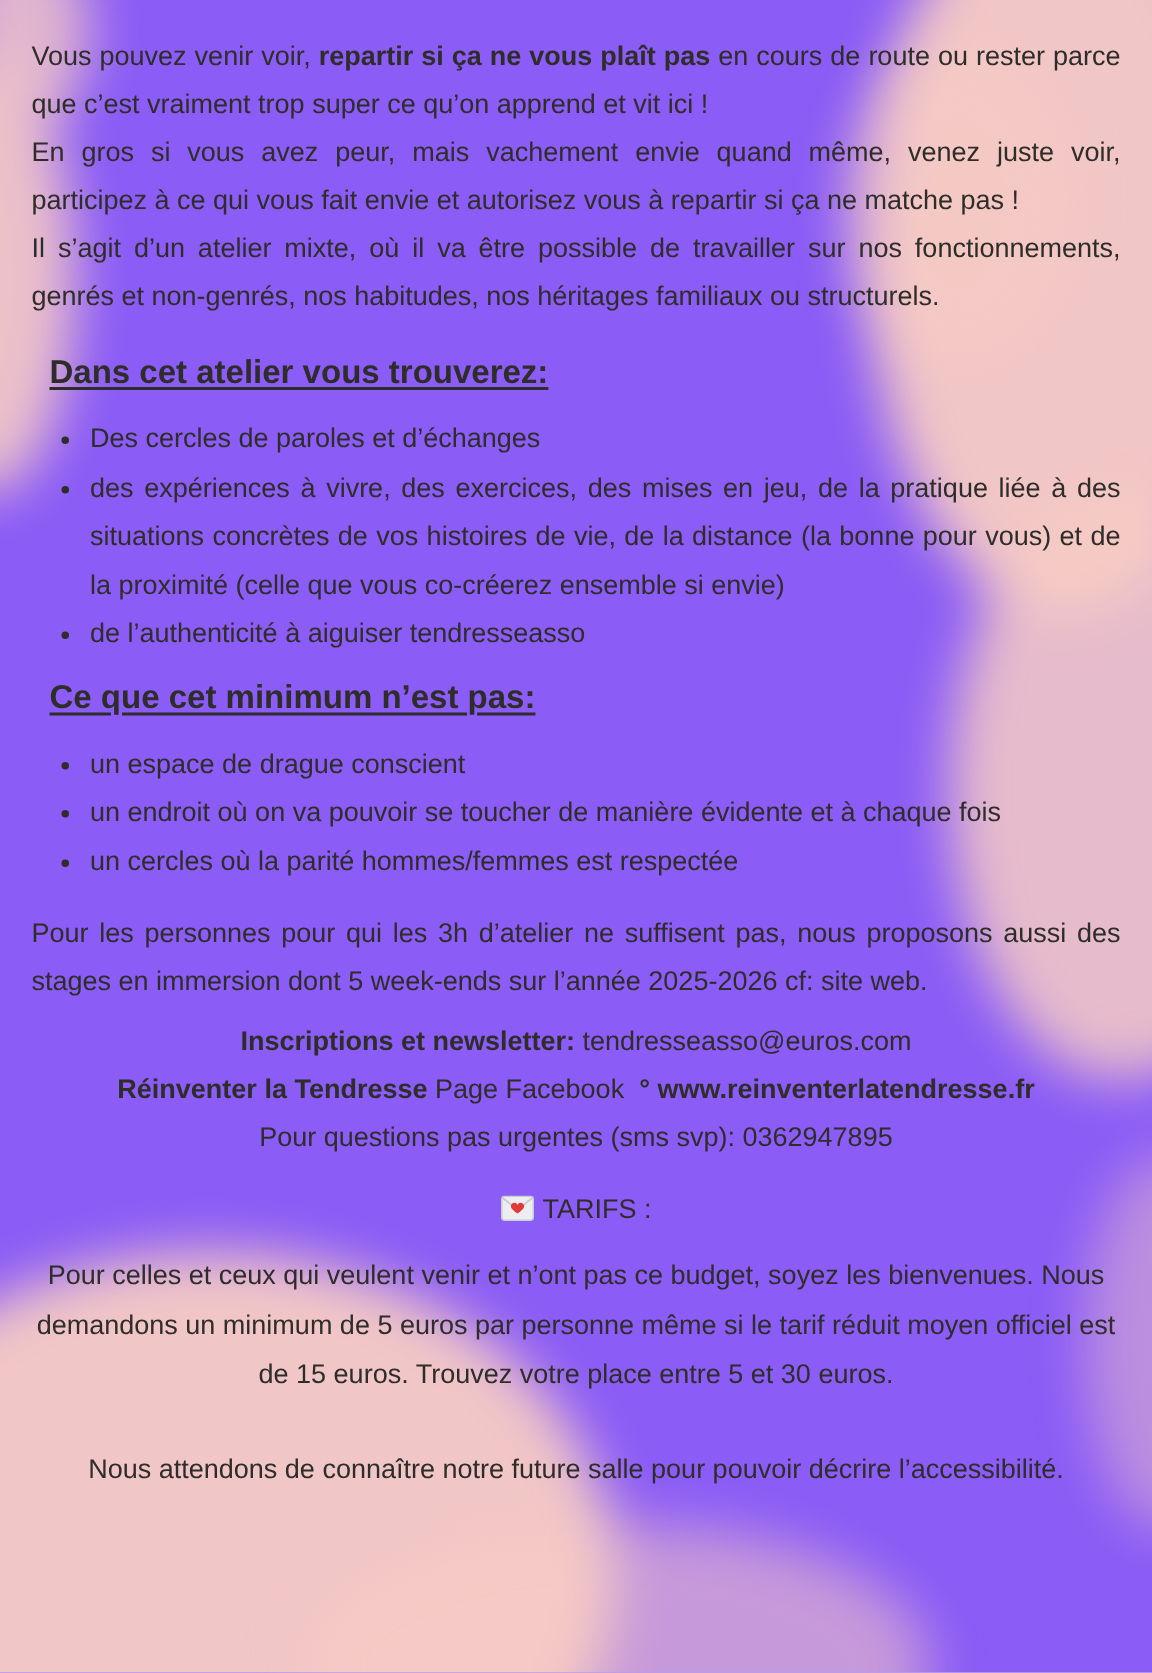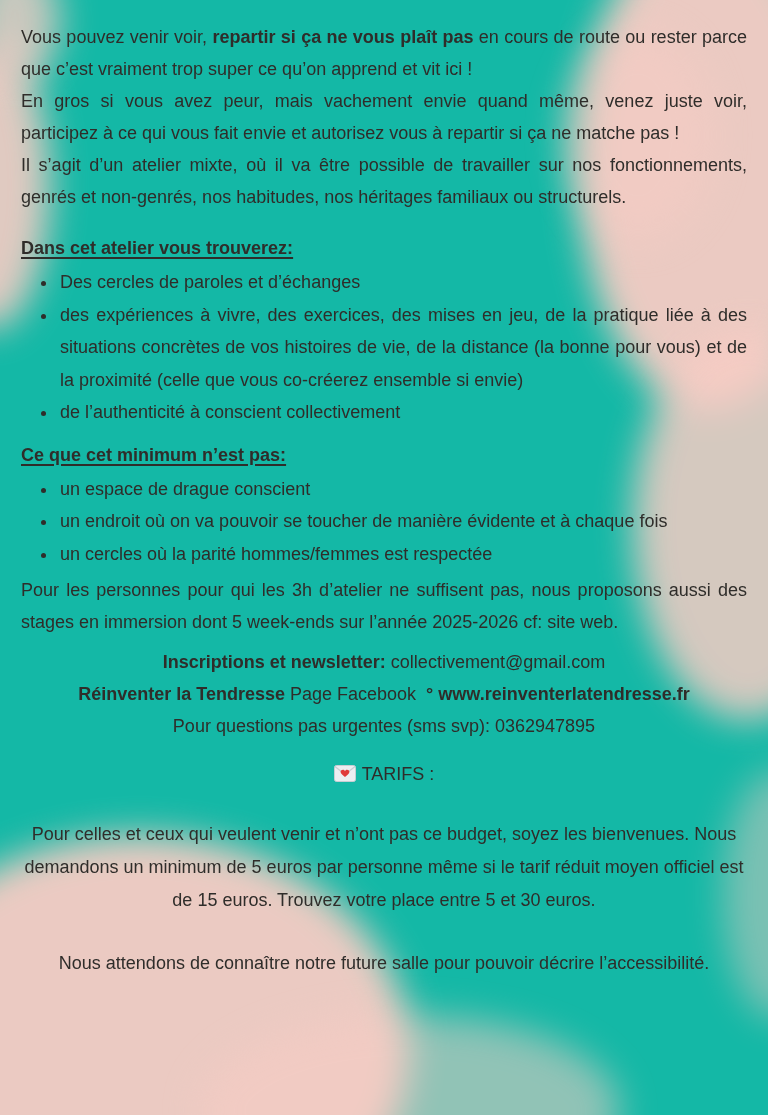--- a/index.html
+++ b/index.html
@@ -3,21 +3,21 @@
 <meta charset="utf-8">
 <style>
   html, body { margin: 0; padding: 0; }
   body {
     width: 768px; height: 1115px;
     font-family: "Liberation Sans", "DejaVu Sans", sans-serif;
     color: #2f2d2a;
     background: #f6efe4;
     overflow: hidden;
   }
-  .page { position: relative; width: 768px; height: 1115px; background: #14b8a6; overflow: hidden; }
+  .page { position: relative; width: 768px; height: 1115px; background: #8b5cf6; overflow: hidden; }
 
   
   .bg { position: absolute; inset: 0; overflow: hidden; }
   .blob { position: absolute; border-radius: 50%; background: #f7ccc4; filter: blur(18px); }
   .b1 { right: -70px;  top: -80px;   width: 260px; height: 490px; opacity: .95; }
   .b2 { right: -95px;  top: 330px;   width: 230px; height: 390px; opacity: .85; }
   .b3 { left: -70px;   top: 40px;    width: 120px; height: 290px; opacity: .9;  }
   .b4 { left: -130px;  bottom: -150px; width: 540px; height: 430px; opacity: .95; }
   .b5 { left: 200px;   bottom: -90px;  width: 420px; height: 190px; opacity: .55; }
   .b6 { right: -65px;  top: 770px;   width: 110px; height: 250px; opacity: .45; }
@@ -27,38 +27,38 @@
   .content {
     position: relative; z-index: 1;
     padding: 21px 21px 0 21px;
     font-size: 18px;
   }
   p { margin: 0; }
   .just { text-align: justify; line-height: 32px; }
   strong { font-weight: bold; }
 
   h2 {
-    margin: 0; font-size: 18px; font-weight: bold; line-height: 32px;
+    margin: 12px; font-size: 22px; font-weight: bold; line-height: 32px;
     text-decoration: underline; text-decoration-thickness: 2px; text-underline-offset: 3px;
   }
   .h-find { margin-top: 19px; }
   .h-not  { margin-top: 10px; }
 
   ul {
     margin: 2px 0 0 0; padding: 0 0 0 37px;
     line-height: 32.5px; text-align: justify;
   }
   li { padding-left: 2px; }
 
-  .stages { margin-top: 4px; }
+  .stages { margin-top: 16px; }
 
   .center { text-align: center; line-height: 32px; }
   .contact-block { margin-top: 8px; }
   .tarifs-block { margin-top: 16px; }
-  .solidarity { margin-top: 28px; line-height: 33px; }
+  .solidarity { margin-top: 12px; line-height: 33px; }
   .payment { margin-top: 13px; }
   .access { margin-top: 30px; }
 
   .icon-love-letter { display: inline-block; vertical-align: -2px; margin-right: 6px; }
 </style>
 </head>
 <body>
 
 <div class="page">
   <div class="bg">
@@ -75,34 +75,34 @@
   <div class="content">
 
     <p class="just"><span>Vous pouvez venir voir, </span><strong>repartir si ça ne vous plaît pas</strong><span> en cours de route ou rester parce que c’est vraiment trop super ce qu’on apprend et vit ici !</span></p>
     <p class="just">En gros si vous avez peur, mais vachement envie quand même, venez juste voir, participez à ce qui vous fait envie et autorisez vous à repartir si ça ne matche pas !</p>
     <p class="just">Il s’agit d’un atelier mixte, où il va être possible de travailler sur nos fonctionnements, genrés et non-genrés, nos habitudes, nos héritages familiaux ou structurels.</p>
 
     <h2 class="h-find">Dans cet atelier vous trouverez:</h2>
     <ul>
       <li>Des cercles de paroles et d’échanges</li>
       <li>des expériences à vivre, des exercices, des mises en jeu, de la pratique liée à des situations concrètes de vos histoires de vie, de la distance (la bonne pour vous) et de la proximité (celle que vous co-créerez ensemble si envie)</li>
-      <li>de l’authenticité à conscient collectivement</li>
+      <li>de l’authenticité à aiguiser tendresseasso</li>
     </ul>
 
     <h2 class="h-not">Ce que cet minimum n’est pas:</h2>
     <ul>
       <li>un espace de drague conscient</li>
       <li>un endroit où on va pouvoir se toucher de manière évidente et à chaque fois</li>
       <li>un cercles où la parité hommes/femmes est respectée</li>
     </ul>
 
     <p class="just stages">Pour les personnes pour qui les 3h d’atelier ne suffisent pas, nous proposons aussi des stages en immersion dont 5 week-ends sur l’année 2025-2026 cf: site web.</p>
 
     <div class="contact-block">
-      <p class="center"><strong>Inscriptions et newsletter:</strong> <span>collectivement@gmail.com</span></p>
+      <p class="center"><strong>Inscriptions et newsletter:</strong> <span>tendresseasso@euros.com</span></p>
       <p class="center"><strong>Réinventer la Tendresse</strong> <span>Page Facebook</span>&nbsp; <strong>°</strong> <strong>www.reinventerlatendresse.fr</strong></p>
       <p class="center">Pour questions pas urgentes (sms svp): 0362947895</p>
     </div>
 
     <div class="tarifs-block">
       <p class="center"><svg class="icon-love-letter" width="22" height="17" viewBox="0 0 22 17" aria-hidden="true">
             <rect x="0.5" y="0.5" width="21" height="16" rx="2" fill="#eceef1" stroke="#c9cdd3"></rect>
             <path d="M1 1.5 L11 9.5 L21 1.5" fill="none" stroke="#c9cdd3" stroke-width="1.2"></path>
             <path d="M11 6.2 C9.9 3.9 6.6 4.7 6.6 7.1 C6.6 8.9 9.1 10.5 11 12 C12.9 10.5 15.4 8.9 15.4 7.1 C15.4 4.7 12.1 3.9 11 6.2 Z" fill="#e03a3a"></path>
           </svg><span>TARIFS :</span></p>

